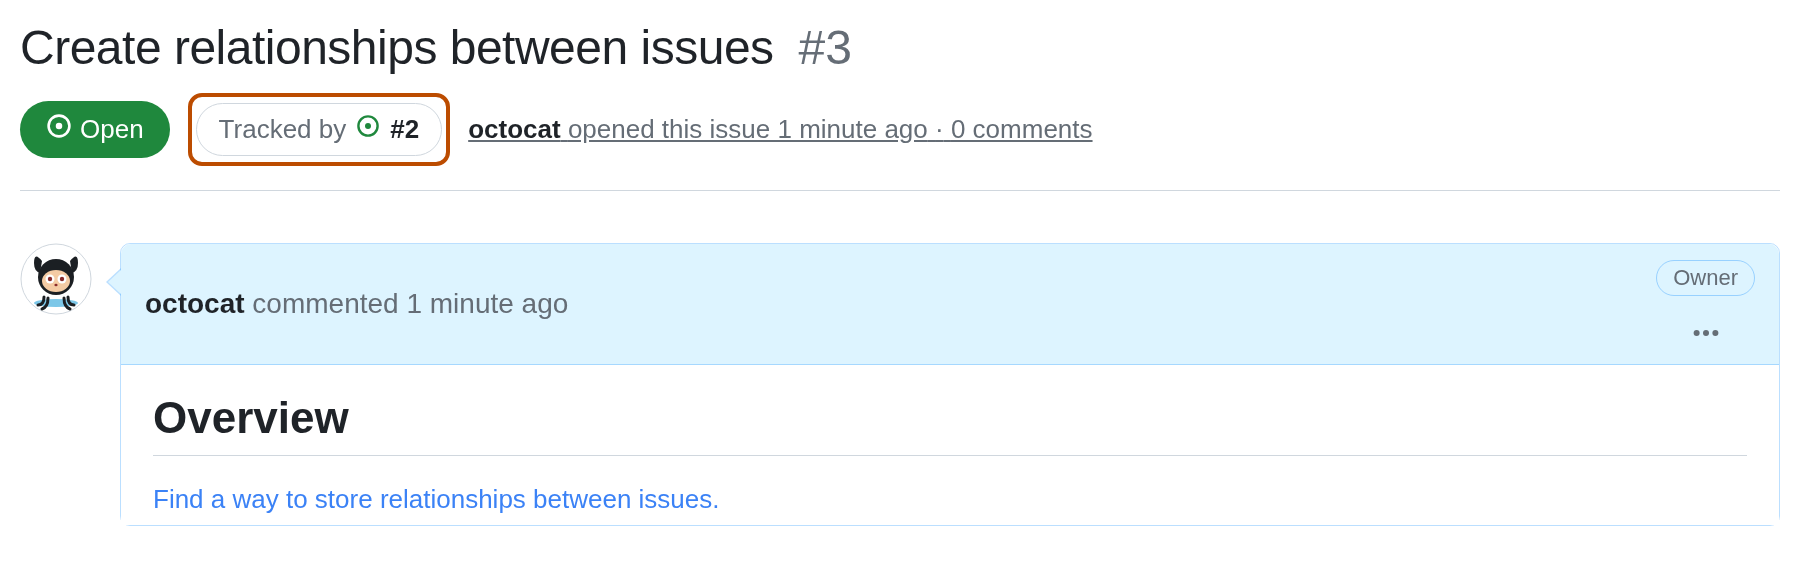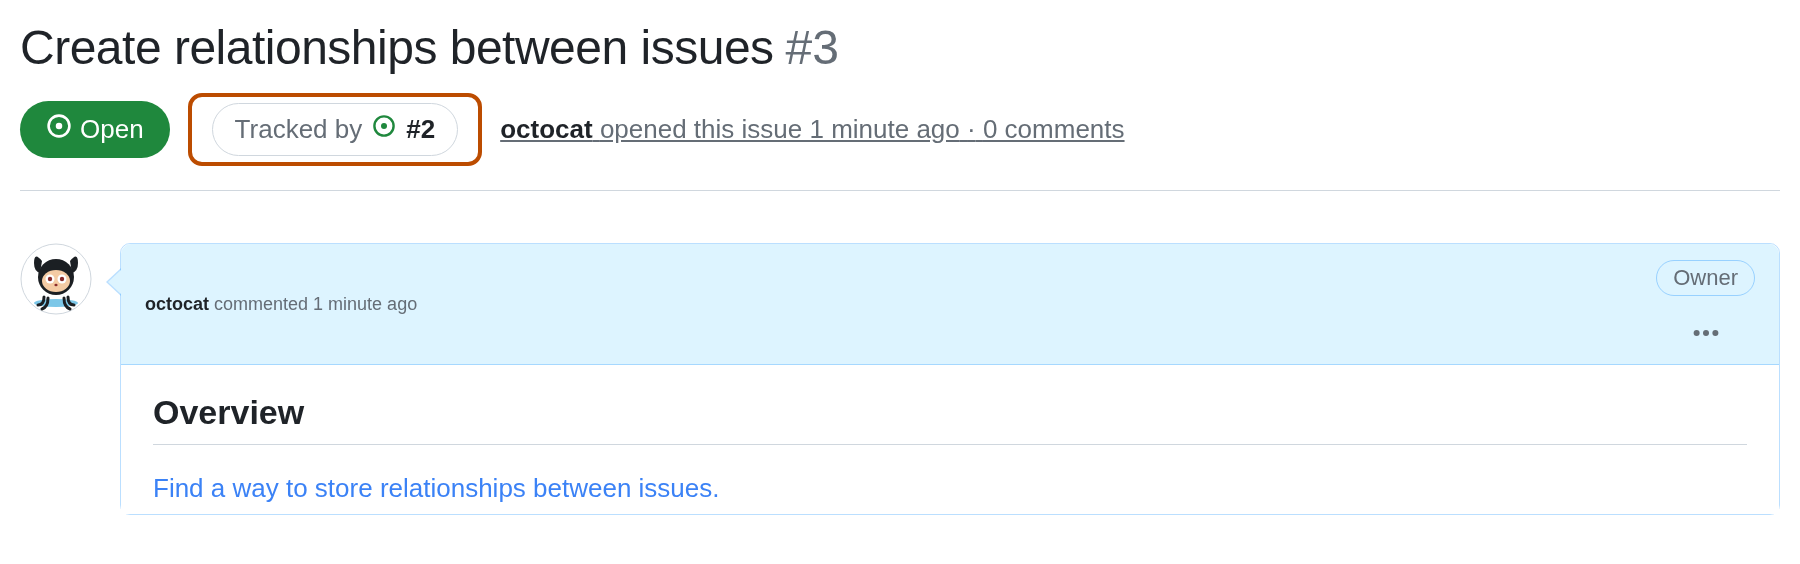--- a/index.html
+++ b/index.html
@@ -6,21 +6,21 @@
   body {
     font-family: -apple-system, BlinkMacSystemFont, "Segoe UI", Helvetica, Arial, sans-serif;
     background: #ffffff;
     color: #1f2328;
     padding: 20px 20px 0 20px;
     width: 1800px;
   }
   .issue-title-row {
     display: flex;
     align-items: flex-end;
-    gap: 12px;
+    gap: 25px;
     margin-bottom: 18px;
   }
   .issue-title {
     font-size: 48px;
     font-weight: 400;
     color: #1f2328;
     letter-spacing: -0.5px;
   }
   .issue-number {
     font-size: 48px;
@@ -42,21 +42,21 @@
     color: #ffffff;
     font-size: 26px;
     font-weight: 500;
     padding: 12px 26px;
     border-radius: 999px;
     justify-content: flex-end;
   }
   .status-badge svg { width: 26px; height: 26px; }
   .tracked-pill-wrap {
     display: inline-flex;
-    padding: 6px 20px;
+    padding: 6px 4px;
     border: 4px solid #bc4c00;
     border-radius: 14px;
   }
   .tracked-pill {
     display: inline-flex;
     align-items: center;
     gap: 10px;
     background: #ffffff;
     border: 1px solid #d0d7de;
     color: #656d76;
@@ -122,21 +122,21 @@
   .comment-header {
     display: flex;
     align-items: center;
     justify-content: space-between;
     background: #ddf4ff;
     border-bottom: 1px solid #54aeff66;
     padding: 16px 24px;
     border-radius: 10px 10px 0 0;
   }
   .comment-header-left {
-    font-size: 18px;
+    font-size: 28px;
     color: #656d76;
   }
   .comment-header-left .author {
     color: #1f2328;
     font-weight: 600;
   }
   .comment-header-right {
     display: flex;
     align-items: center;
     gap: 22px;
@@ -153,21 +153,21 @@
   .kebab {
     color: #656d76;
     cursor: pointer;
   }
   .kebab svg { width: 30px; height: 30px; display:block; }
   .comment-body {
     padding: 28px 32px 10px 32px;
     background: #ffffff;
   }
   .comment-body h2 {
-    font-size: 34px;
+    font-size: 44px;
     font-weight: 600;
     padding-bottom: 12px;
     border-bottom: 1px solid #d0d7de;
     margin-bottom: 28px;
   }
   .comment-body p {
     font-size: 26px;
     color: #3b82f6;
   }
 </style>

